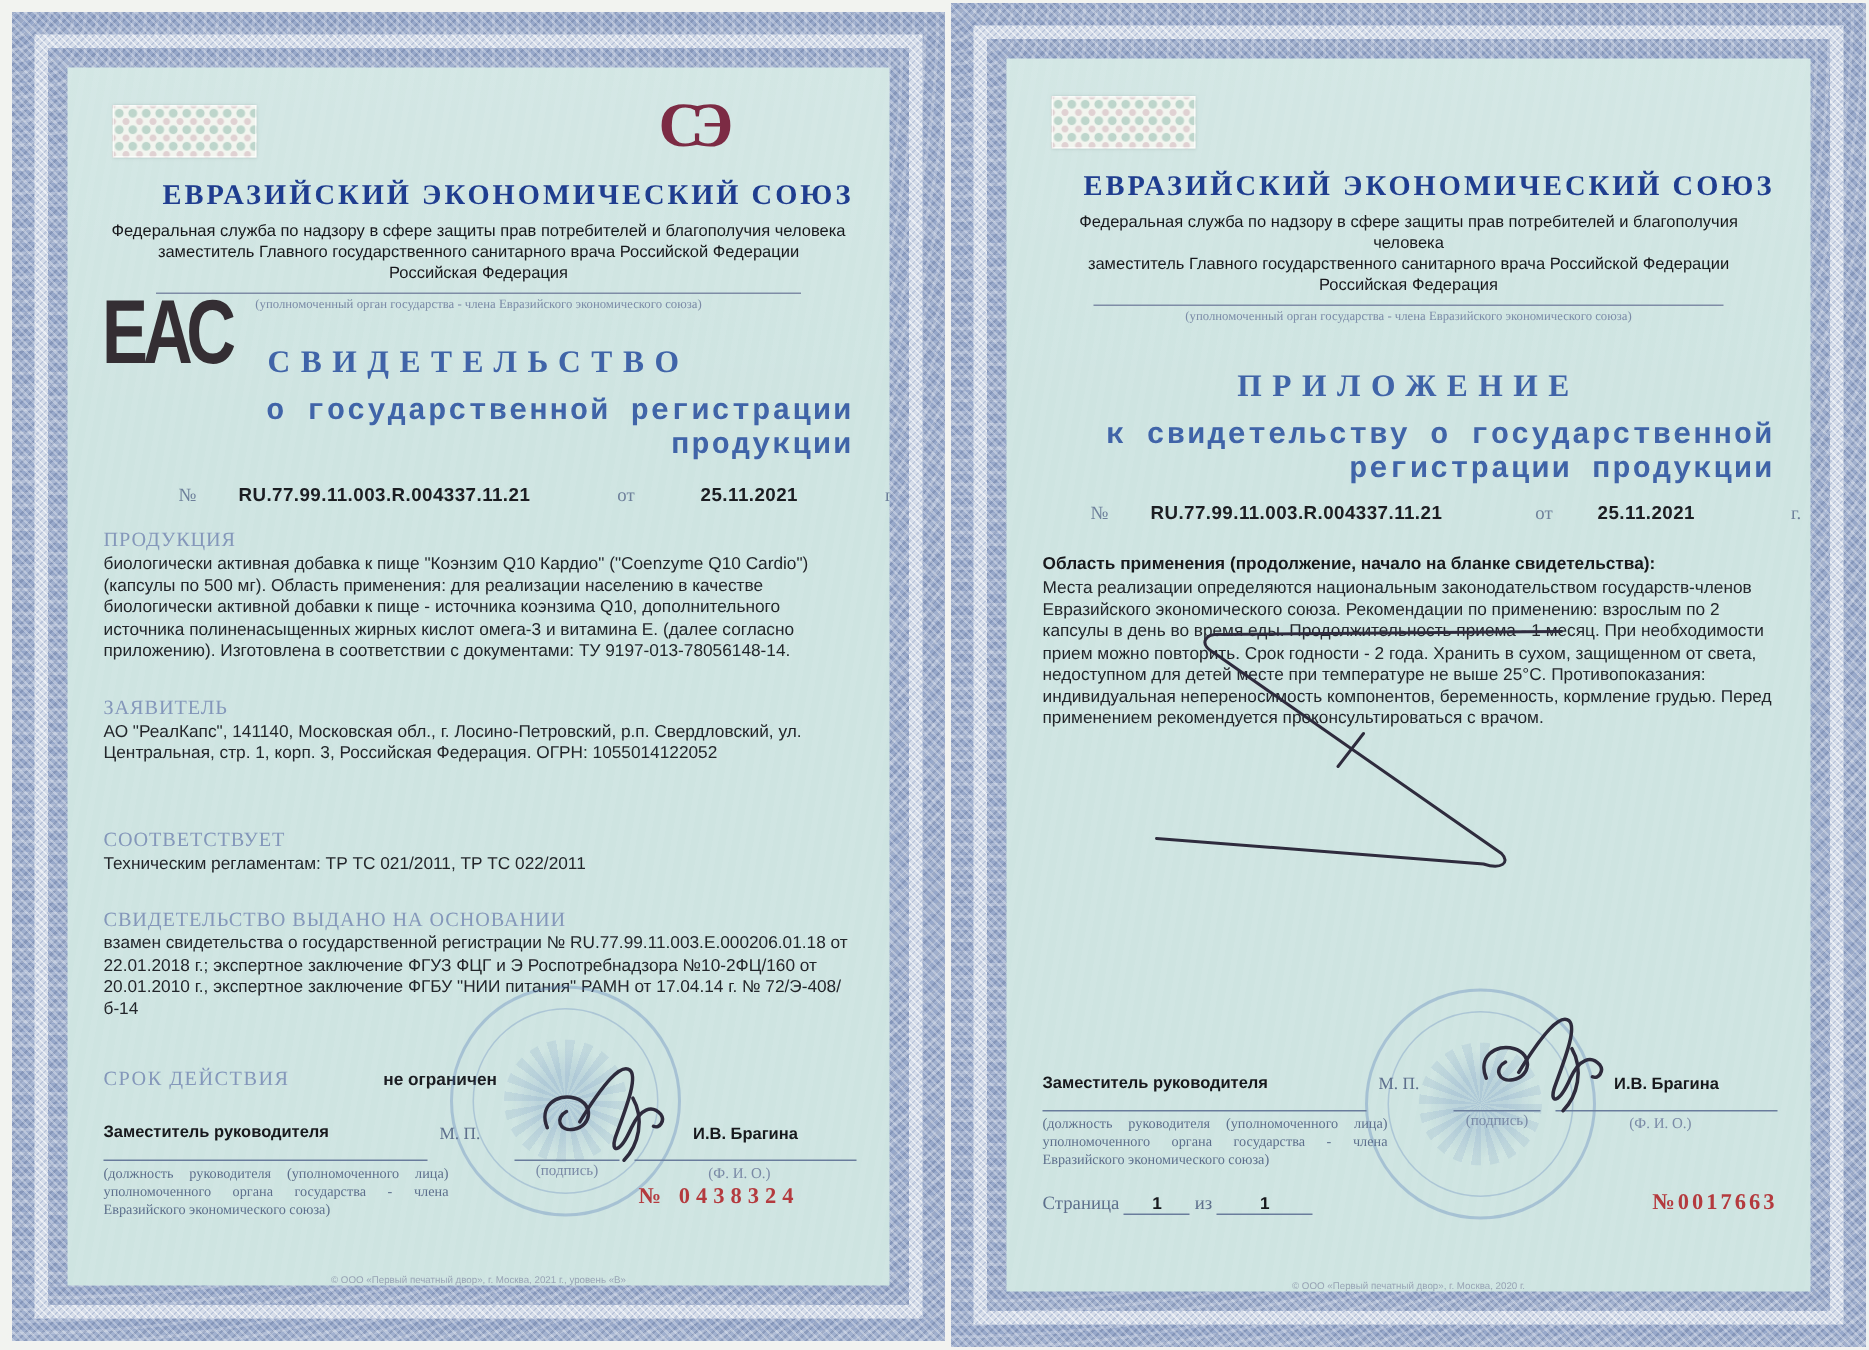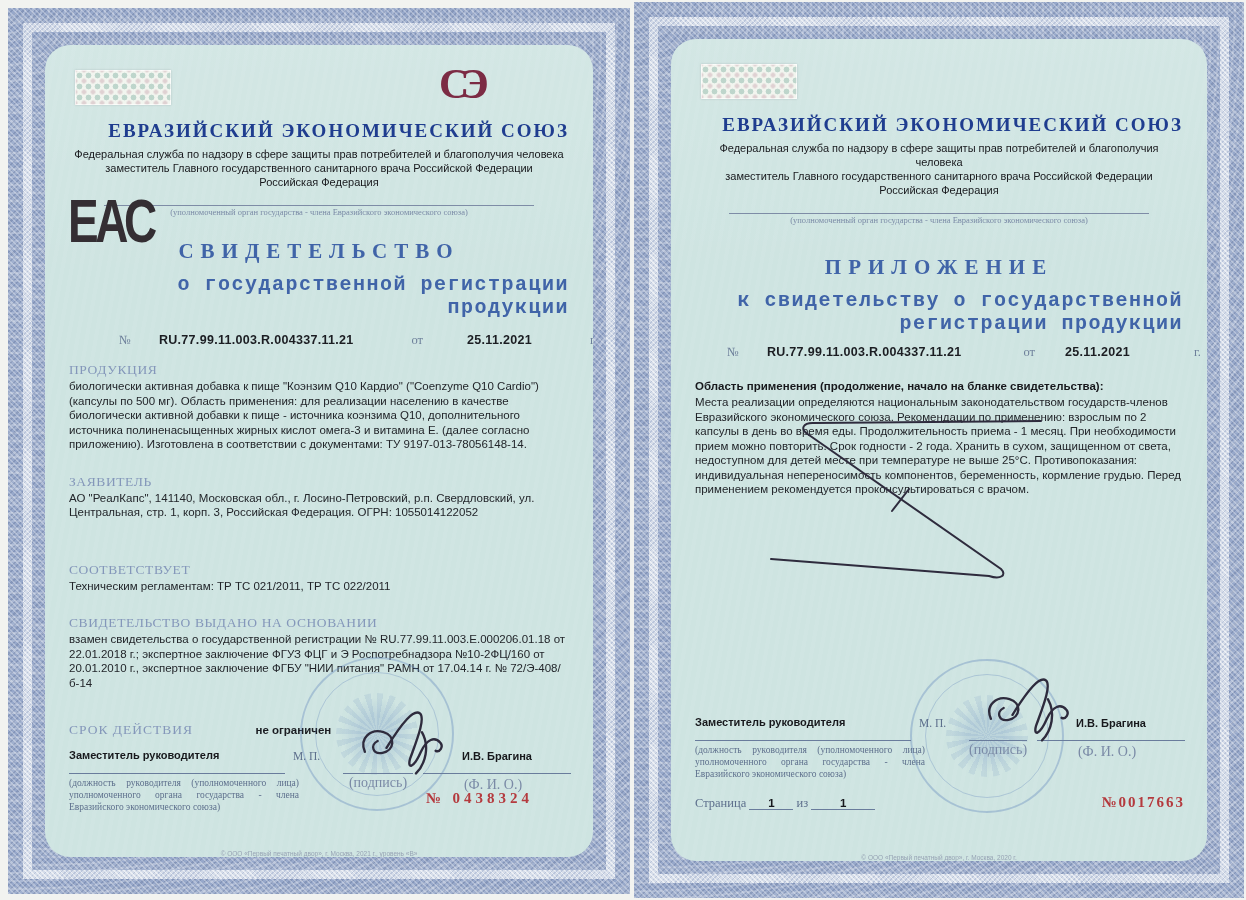--- a/index.html
+++ b/index.html
@@ -31,21 +31,20 @@
       repeating-linear-gradient(135deg, rgba(140,158,196,.38) 0 1px, transparent 1px 3.5px);
   }
   .frame-inner{height:100%;box-sizing:border-box;padding:13px;}
   .paper{
     height:100%;box-sizing:border-box;position:relative;overflow:hidden;
     background-color:#cee4e1;
     background-image:
       linear-gradient(180deg, rgba(255,255,255,.10), rgba(255,255,255,0) 30%),
       repeating-linear-gradient(100deg, rgba(255,255,255,.05) 0 4px, transparent 4px 9px);
     padding:12px 24px;
-    border-radius:25px;
   }
 
   
   .patch{
     width:96px;height:35px;margin:13px 0 0 6px;
     background-color:#f2f5ef;
     background-image:
       radial-gradient(circle, rgba(137,182,168,.50) 2.6px, transparent 3.2px),
       radial-gradient(circle, rgba(193,150,163,.38) 2px, transparent 2.6px);
     background-size:9px 11px, 9px 11px;
@@ -54,21 +53,21 @@
   }
 
   
   .union-title{
     margin-top:15px;text-align:right;
     font-family:"Liberation Serif", serif;font-weight:bold;
     font-size:19px;letter-spacing:2px;color:#1f3d8f;
   }
   .authority{margin-top:5px;text-align:center;font-size:11px;line-height:14px;color:#17181c;}
   .authority-caption{
-    width:86%;margin:16px auto 0;text-align:center;border-top:1px solid #7e8ca6;
+    width:86%;margin:6px auto 0;text-align:center;border-top:1px solid #7e8ca6;
     font-family:"Liberation Serif", serif;font-size:8.5px;color:#7a8aa6;padding-top:1px;
   }
 
   .eac-logo{
     position:absolute;left:23px;top:146px;
     font-family:"Liberation Sans", sans-serif;font-weight:900;
     font-size:56px;line-height:56px;color:#342e33;
     transform:scale(.82,1.08);transform-origin:left top;letter-spacing:-4px;
   }
   .se-logo{
@@ -117,21 +116,21 @@
   
   .bottom-block{position:absolute;left:24px;right:22px;bottom:44px;}
   .sig-row{display:flex;align-items:flex-end;}
   .sig-col-position{width:216px;border-bottom:1px solid #697c9c;padding-bottom:12px;}
   .sig-position{font-size:11px;font-weight:bold;color:#17181c;}
   .sig-col-mp{width:46px;padding:0 2px 12px 8px;font-family:"Liberation Serif", serif;font-size:11.5px;color:#5d6f8c;white-space:nowrap;}
   .sig-col-sign{flex:1;position:relative;border-bottom:1px solid #697c9c;height:30px;margin-left:2px;}
   .sig-col-name{width:148px;margin-left:10px;border-bottom:1px solid #697c9c;text-align:center;padding-bottom:11px;}
   .sig-name{font-size:11px;font-weight:bold;color:#17181c;}
   .sig-caption{
-    font-family:"Liberation Serif", serif;font-size:14px;color:#7a8aa6;text-align:center;margin-top:1px;
+    font-family:"Liberation Serif", serif;font-size:10px;color:#7a8aa6;text-align:center;margin-top:1px;
   }
   .cap-under{position:absolute;left:0;right:0;top:31px;}
   .position-caption{
     width:230px;font-family:"Liberation Serif", serif;font-size:9.5px;line-height:12px;color:#5d6f8c;
     margin-top:3px;text-align:justify;
   }
   .sig-grid{display:flex;}
   .sig-grid .col-l{width:216px;}
   .sig-grid .col-r{flex:1;}
 

